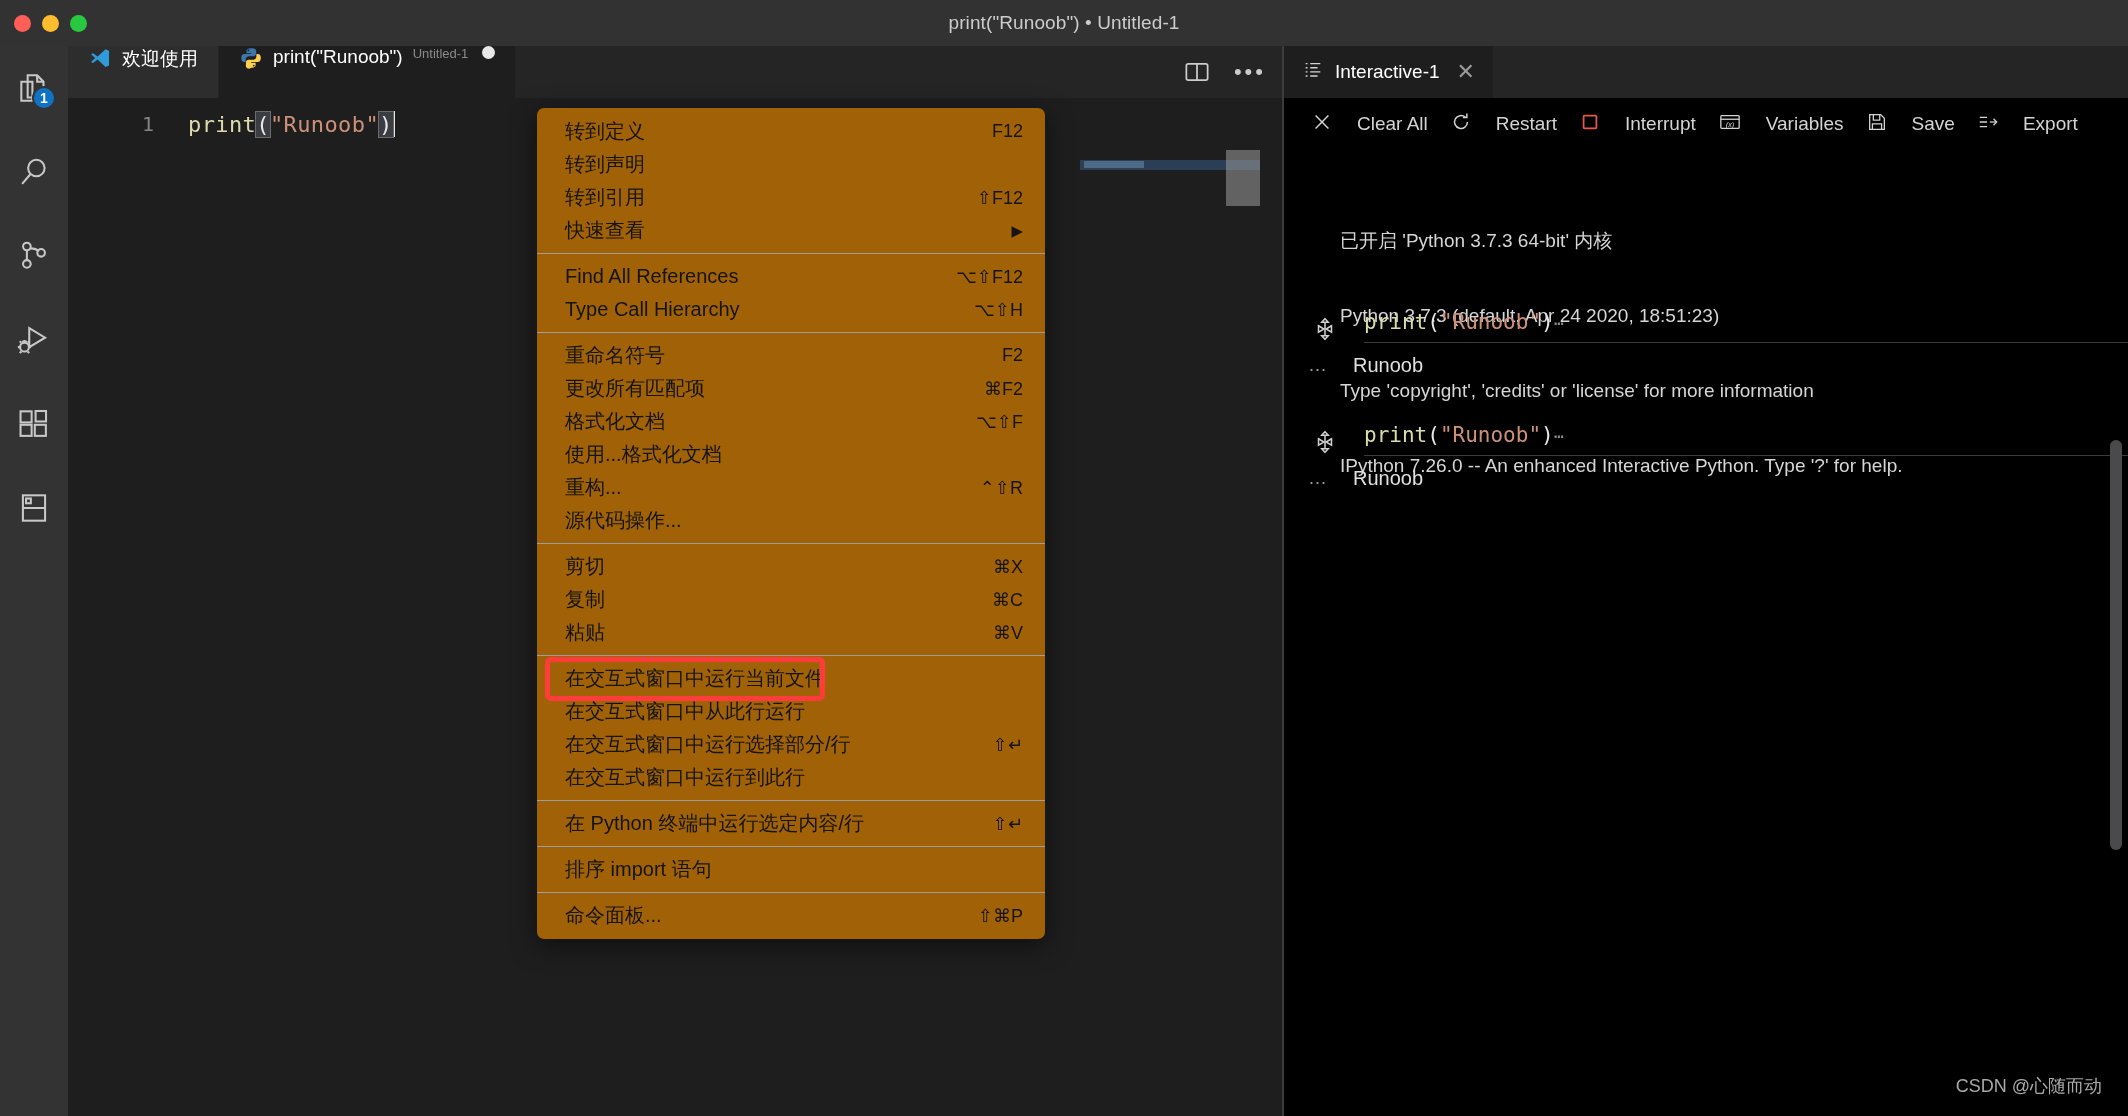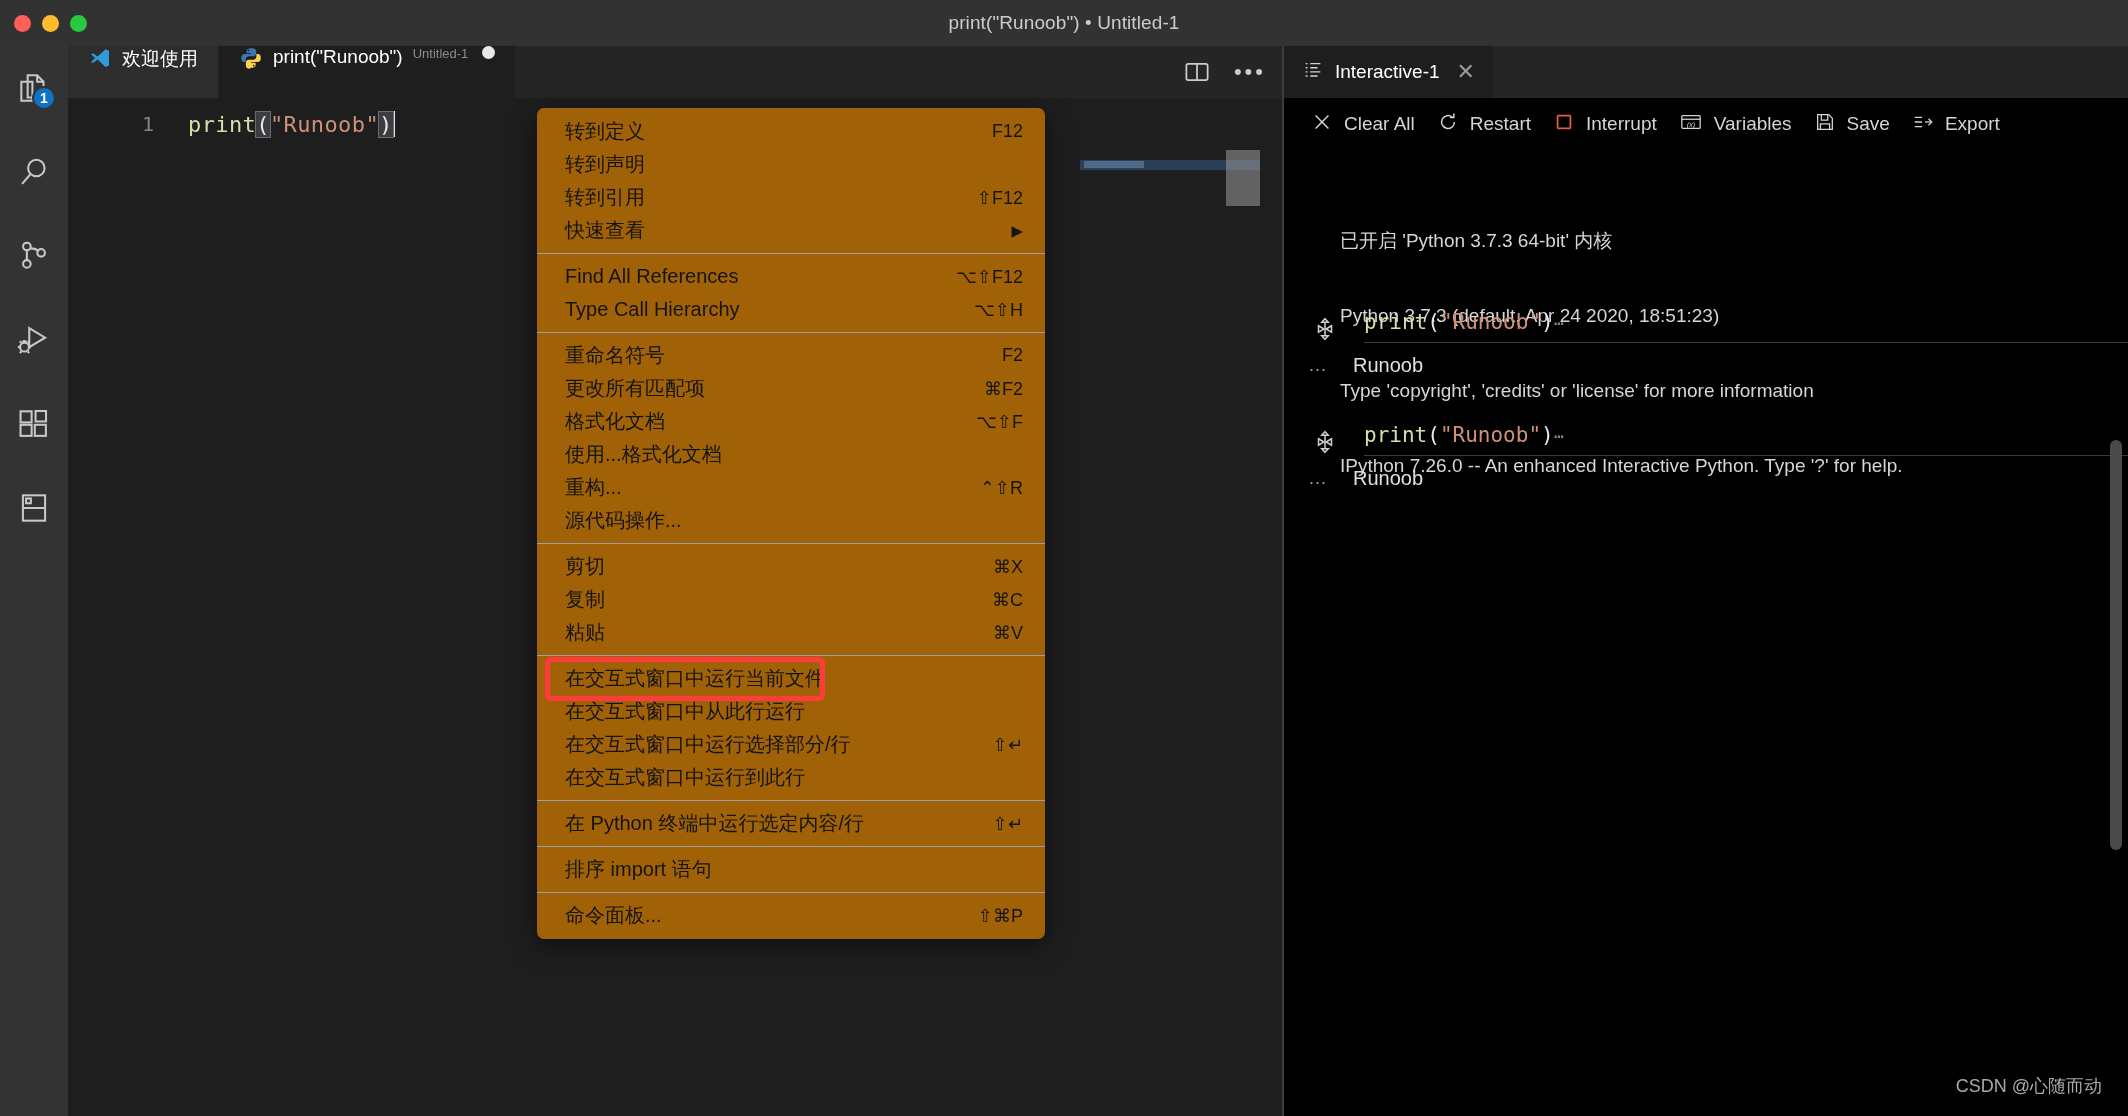--- a/index.html
+++ b/index.html
@@ -89,21 +89,21 @@
   .itab {
     display:flex; align-items:center; gap:11px; padding:0 18px; height:52px;
     background:#1e1e1e; color:#ffffff; font-size:19px; white-space:nowrap;
   }
   .itab-close { color:#9a9a9a; font-size:22px; margin-left:6px; line-height:1; }
   .itoolbar {
     position:absolute; left:0; top:52px; width:844px; height:52px;
     display:flex; align-items:center; gap:0; padding-left:16px;
   }
   .tbtn {
-    display:flex; align-items:center; gap:11px; color:#d4d4d4; font-size:19px;
+    display:flex; align-items:center; gap:24px; color:#d4d4d4; font-size:19px;
     padding:0 11px; height:40px; white-space:nowrap;
   }
   .ipanel-body { position:absolute; left:0; top:104px; width:844px; height:966px; overflow:hidden; }
   .kernel-block {
     position:absolute; left:56px; top:28px; width:760px;
     font-family:"Liberation Sans","DejaVu Sans",sans-serif; font-size:19px; color:#d6d6d6;
     line-height:25px; white-space:pre;
   }
   .cell { position:absolute; left:0; width:844px; }
   .cell-icon {

